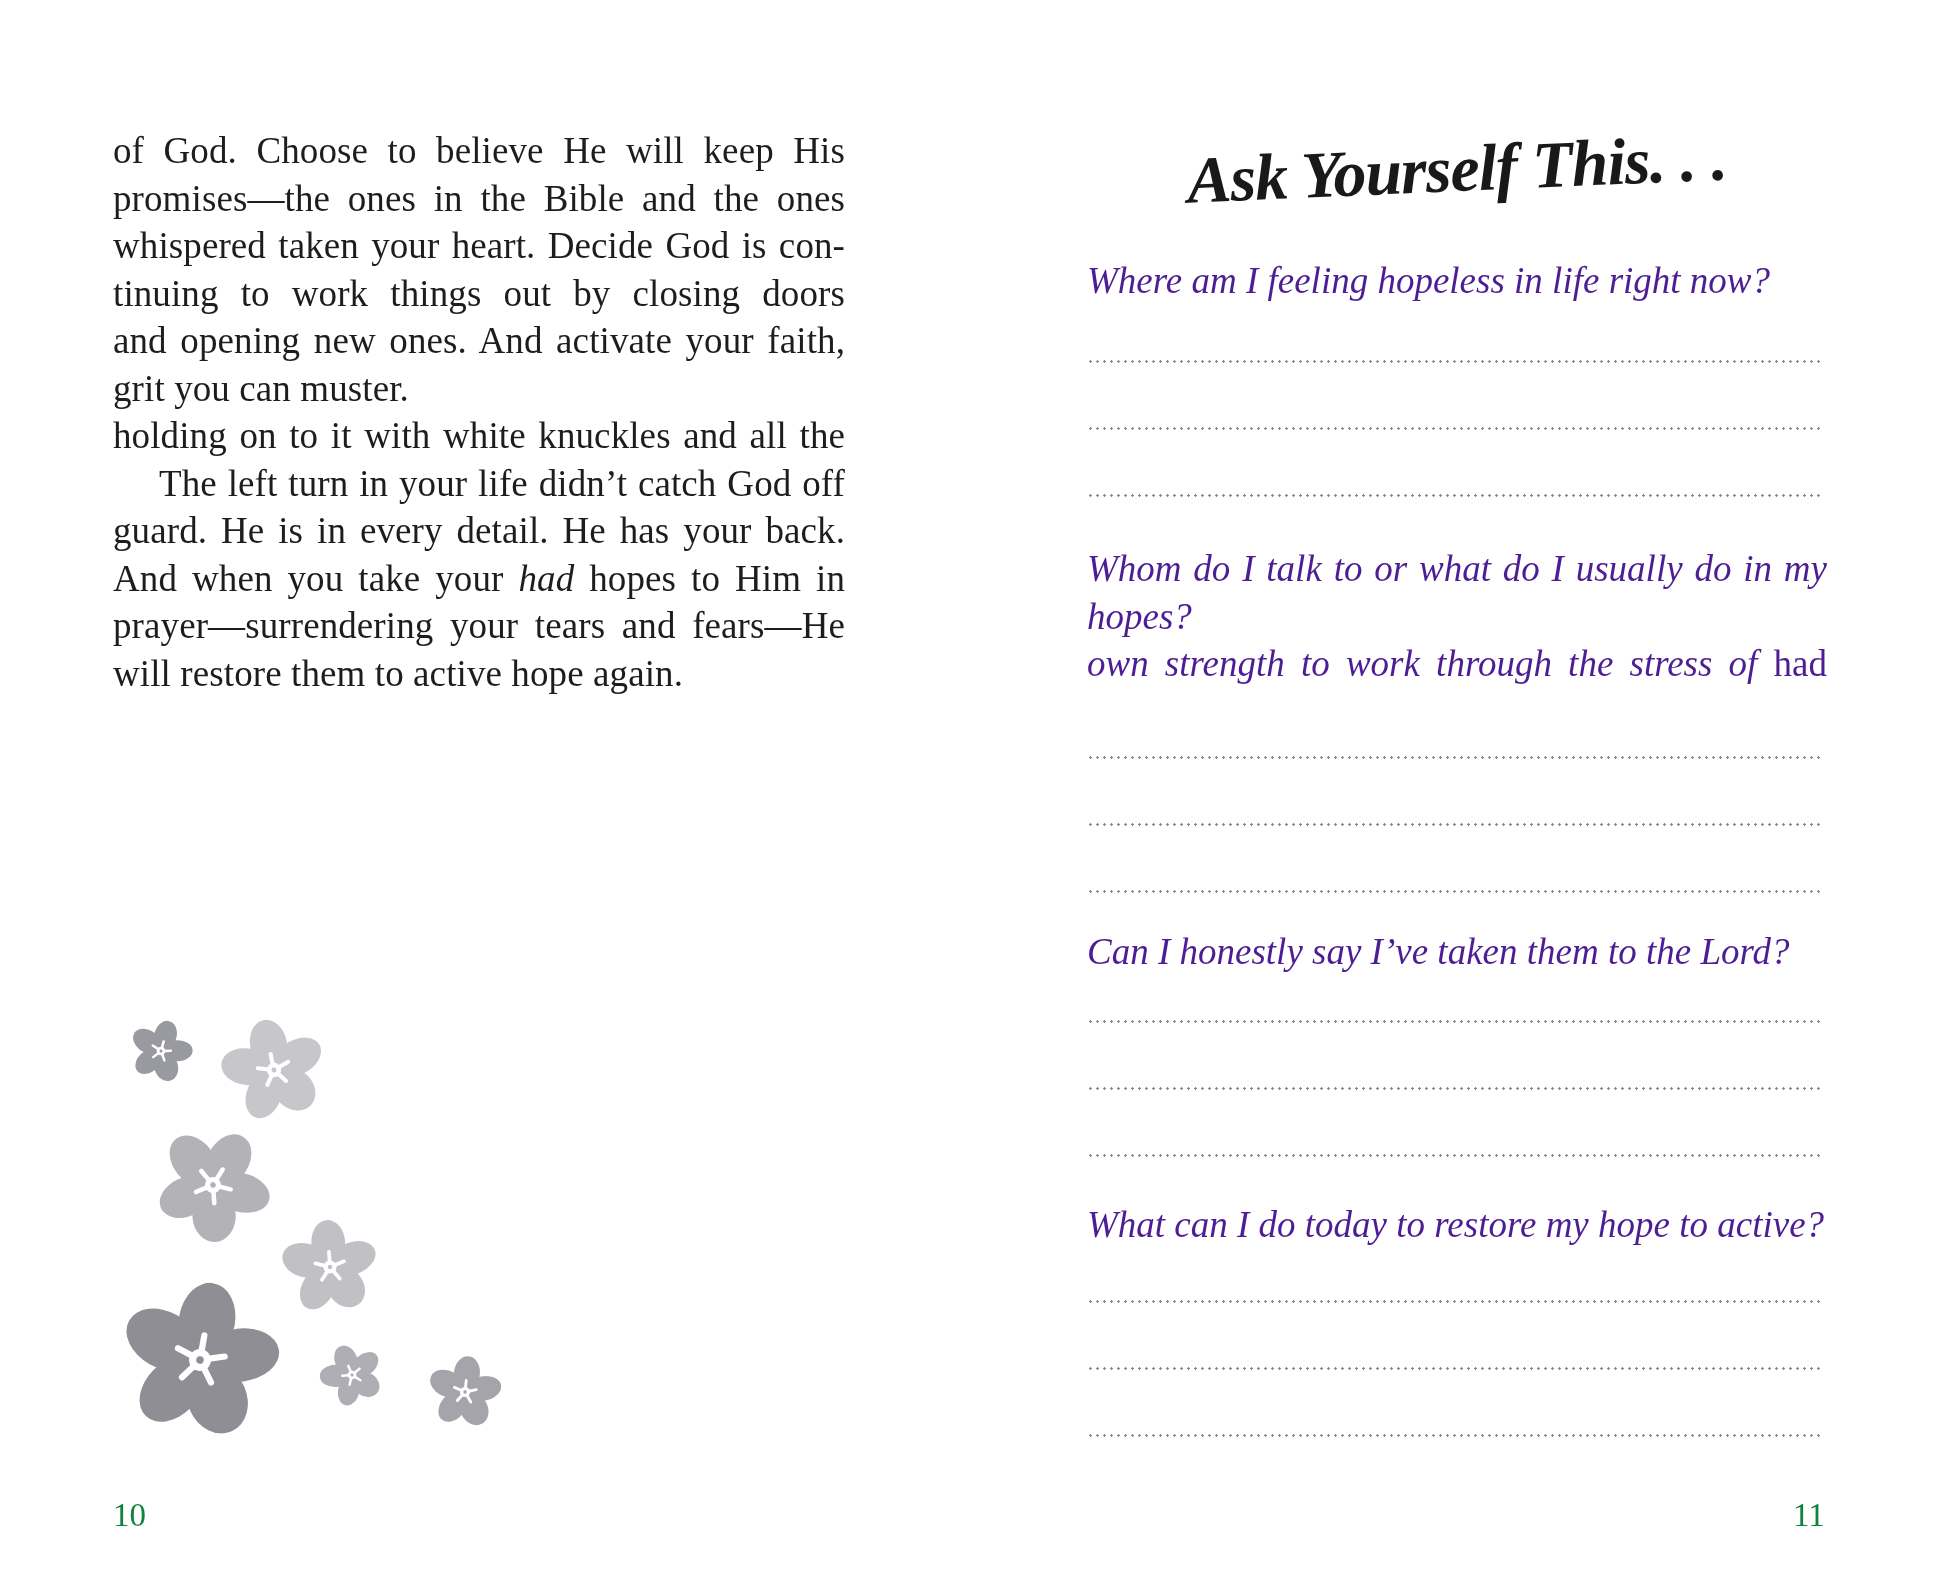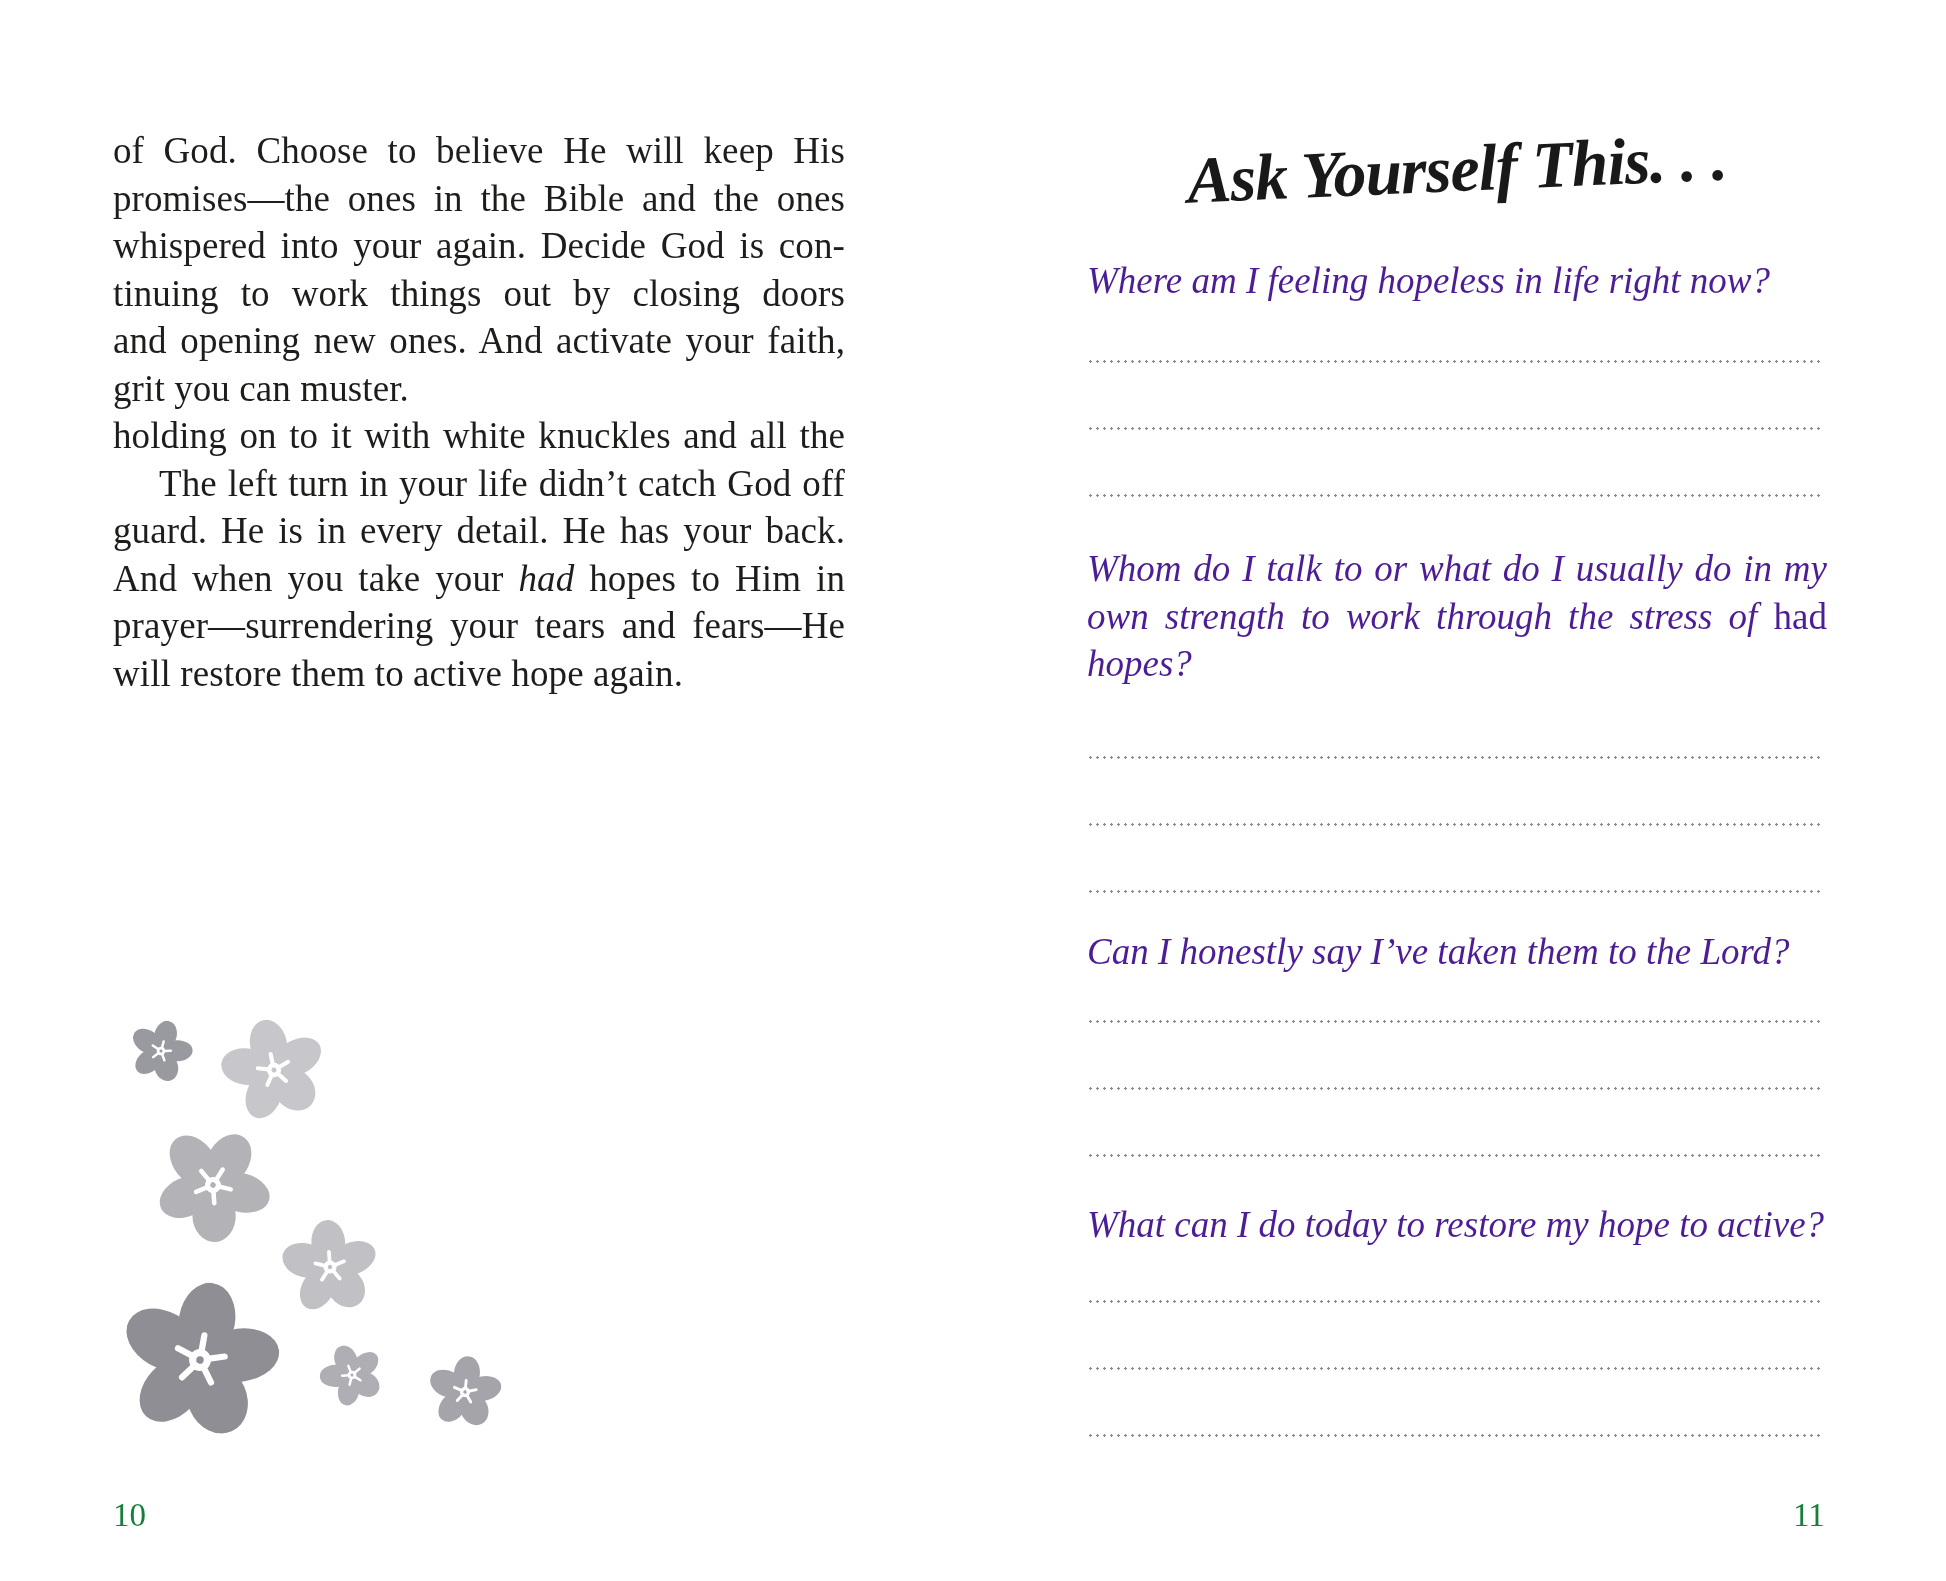--- a/index.html
+++ b/index.html
@@ -93,21 +93,21 @@
     </g>
     <circle r="2.4" fill="currentColor"></circle>
   </symbol>
 </svg>
 
 <div class="page page-left">
 
   <div class="body-text">
       <div class="line just"><span class="rm">of God. Choose to believe He will keep His</span></div>
       <div class="line just"><span class="rm">promises—the ones in the Bible and the ones</span></div>
-      <div class="line just"><span class="rm">whispered into your again. Decide God is con-</span></div>
+      <div class="line just"><span class="rm">whispered taken your heart. Decide God is con-</span></div>
       <div class="line just"><span class="rm">tinuing to work things out by closing doors</span></div>
       <div class="line just"><span class="rm">and opening new ones. And activate your faith,</span></div>
       <div class="line"><span class="rm">grit you can muster.</span></div>
       <div class="line just"><span class="rm">holding on to it with white knuckles and all the</span></div>
       <div class="line just ind"><span class="rm">The left turn in your life didn’t catch God off</span></div>
       <div class="line just"><span class="rm">guard. He is in every detail. He has your back.</span></div>
       <div class="line just"><span class="rm">And when you take your </span><span class="it">had</span><span class="rm"> hopes to Him in</span></div>
       <div class="line just"><span class="rm">prayer—surrendering your tears and fears—He</span></div>
       <div class="line"><span class="rm">will restore them to active hope again.</span></div>
     </div>
@@ -144,22 +144,22 @@
   <div class="question q1">
       <div class="line"><span class="it">Where am I feeling hopeless in life right now?</span></div>
     </div>
 
   <div class="answer-line dl1"></div>
   <div class="answer-line dl2"></div>
   <div class="answer-line dl3"></div>
 
   <div class="question q2">
       <div class="line just"><span class="it">Whom do I talk to or what do I usually do in my</span></div>
+      <div class="line"><span class="it">hopes?</span></div>
       <div class="line just"><span class="it">own strength to work through the stress of </span><span class="rm">had</span></div>
-      <div class="line"><span class="it">hopes?</span></div>
     </div>
 
   <div class="answer-line dl4"></div>
   <div class="answer-line dl5"></div>
   <div class="answer-line dl6"></div>
 
   <div class="question q3">
       <div class="line"><span class="it">Can I honestly say I’ve taken them to the Lord?</span></div>
     </div>
 

